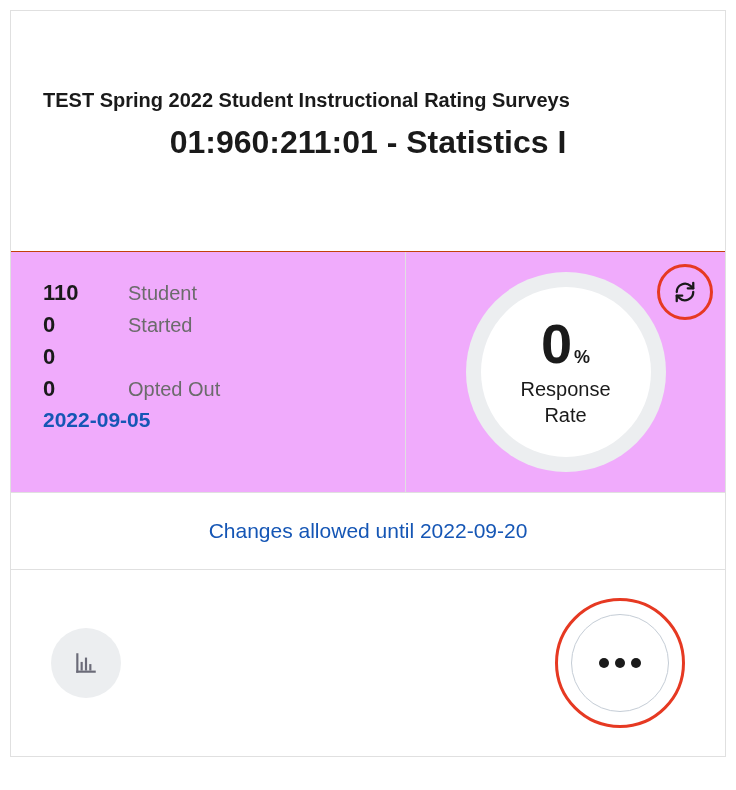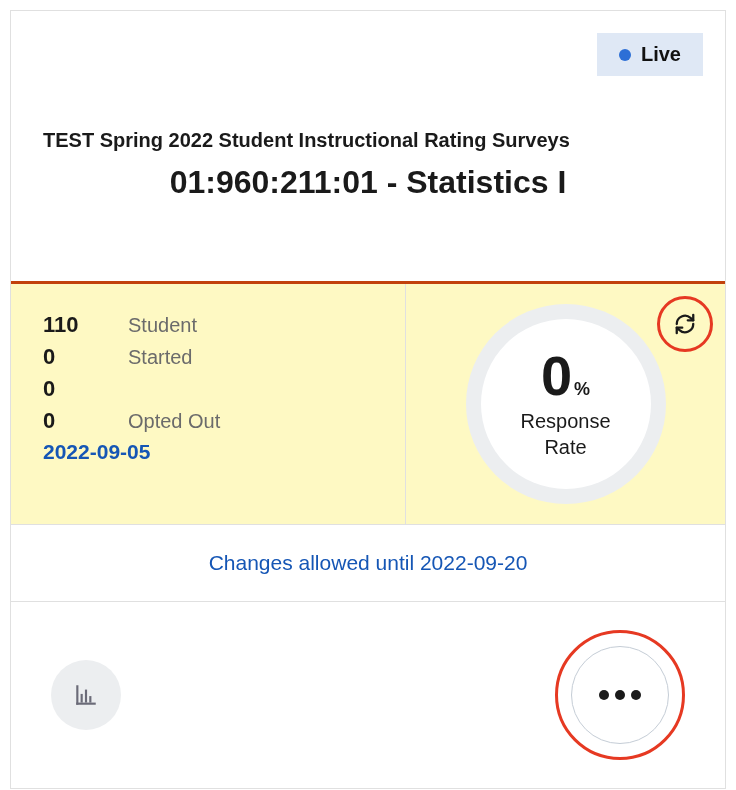--- a/index.html
+++ b/index.html
@@ -37,33 +37,34 @@
     .status-dot {
       width: 12px;
       height: 12px;
       border-radius: 50%;
       background: #2d6fd6;
     }
     .subtitle {
       font-size: 20px;
       font-weight: 700;
       color: #1a1a1a;
-      margin-top: 88px;
+      margin-top: 48px;
       margin-bottom: 12px;
     }
     .title {
       font-size: 32px;
       font-weight: 700;
       color: #1a1a1a;
       text-align: center;
     }
     .stats-section {
       display: flex;
-      border-top: 3px solid #c2410c;
-      background: #fef9c3;
+      border-top: 1px solid #c2410c;
+      background: #f0abfc;
+      margin-top: 10px;
     }
     .stats-left {
       flex: 0 0 395px;
       padding: 28px 32px;
       border-right: 1px solid #e0e0e0;
     }
     .stat-row {
       display: flex;
       align-items: baseline;
       margin-bottom: 6px;
@@ -210,24 +211,20 @@
       border-radius: 50%;
       background: #1a1a1a;
     }
   </style>
 </head>
 <body>
 
 <div class="card">
 
   <div class="header">
-    <div class="status-badge">
-      <span class="status-dot"></span>
-      <span>Live</span>
-    </div>
     <div class="subtitle">TEST Spring 2022 Student Instructional Rating Surveys</div>
     <div class="title">01:960:211:01 - Statistics I</div>
   </div>
 
   <div class="stats-section">
     <div class="stats-left">
       <div class="stat-row">
         <div class="stat-value">110</div>
         <div class="stat-label">Student</div>
       </div>

